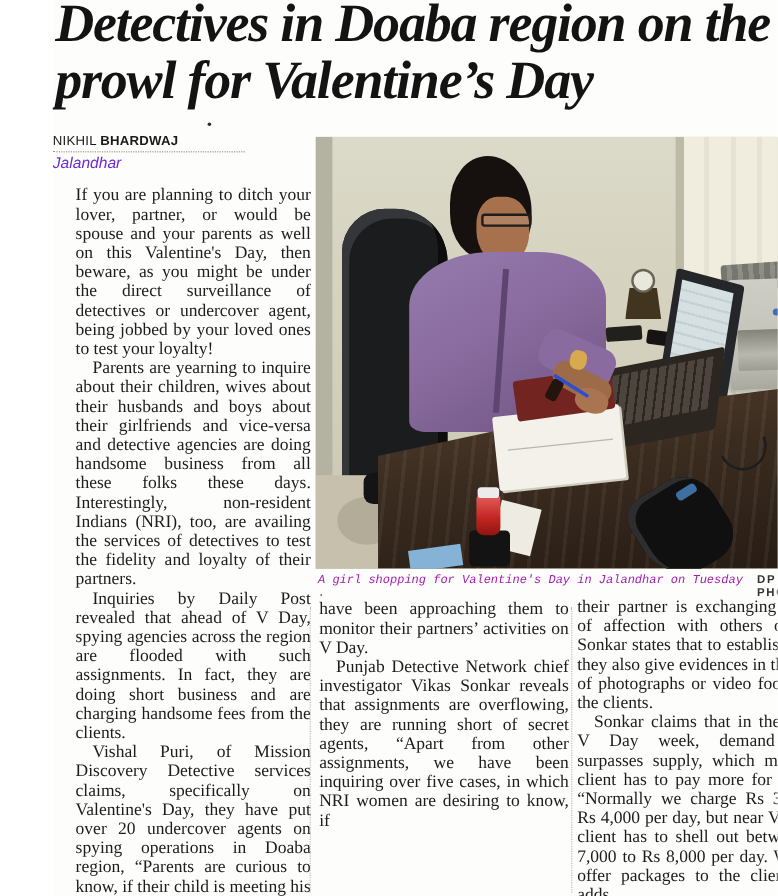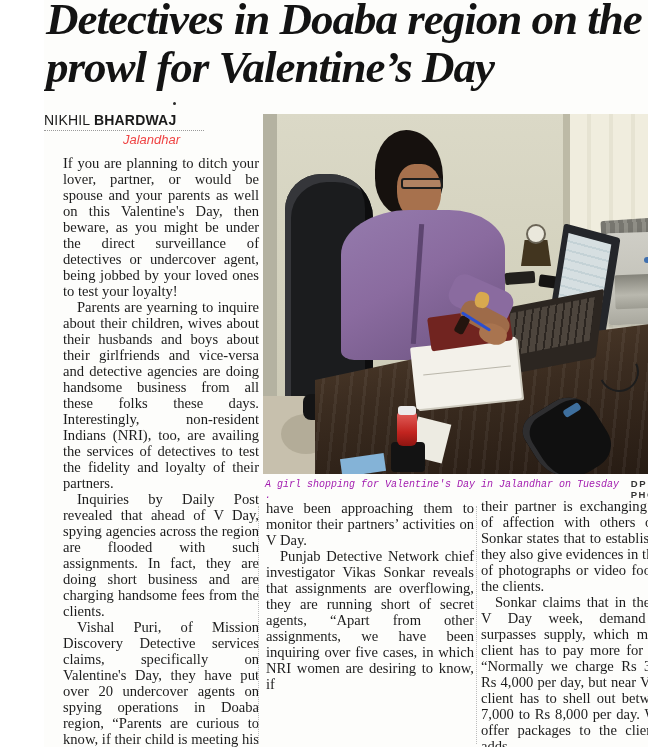--- a/index.html
+++ b/index.html
@@ -28,29 +28,29 @@
     color: #131313;
   }
   .stray-dot {
     position: absolute; left: 129px; top: 102px;
     width: 3px; height: 3px; background: #2a2a2a; border-radius: 50%;
   }
   
   .byline { position: absolute; left: 0; top: 112px; width: 215px; }
   .byline-name {
     font-family: "Liberation Sans", sans-serif;
-    font-size: 14px; letter-spacing: .2px; color: #1a1a1a;
+    font-size: 11px; letter-spacing: .2px; color: #1a1a1a;
     padding-bottom: 2px;
     border-bottom: 1px dotted #9a9a9a;
     width: 160px;
   }
   .byline-name .last { font-weight: 700; }
   .byline-loc {
     font-family: "Liberation Sans", sans-serif;
-    font-style: italic; font-size: 13px; color: #ef4444; margin-top: 1px; text-align: center;
+    font-style: italic; font-size: 13px; color: #6d28d9; margin-top: 1px;
   }
   
   .col {
     position: absolute;
     font-size: 14.6px;
     line-height: 16px;
     text-align: justify;
     -webkit-hyphens: none; hyphens: none;
   }
   .col p { margin: 0; }

